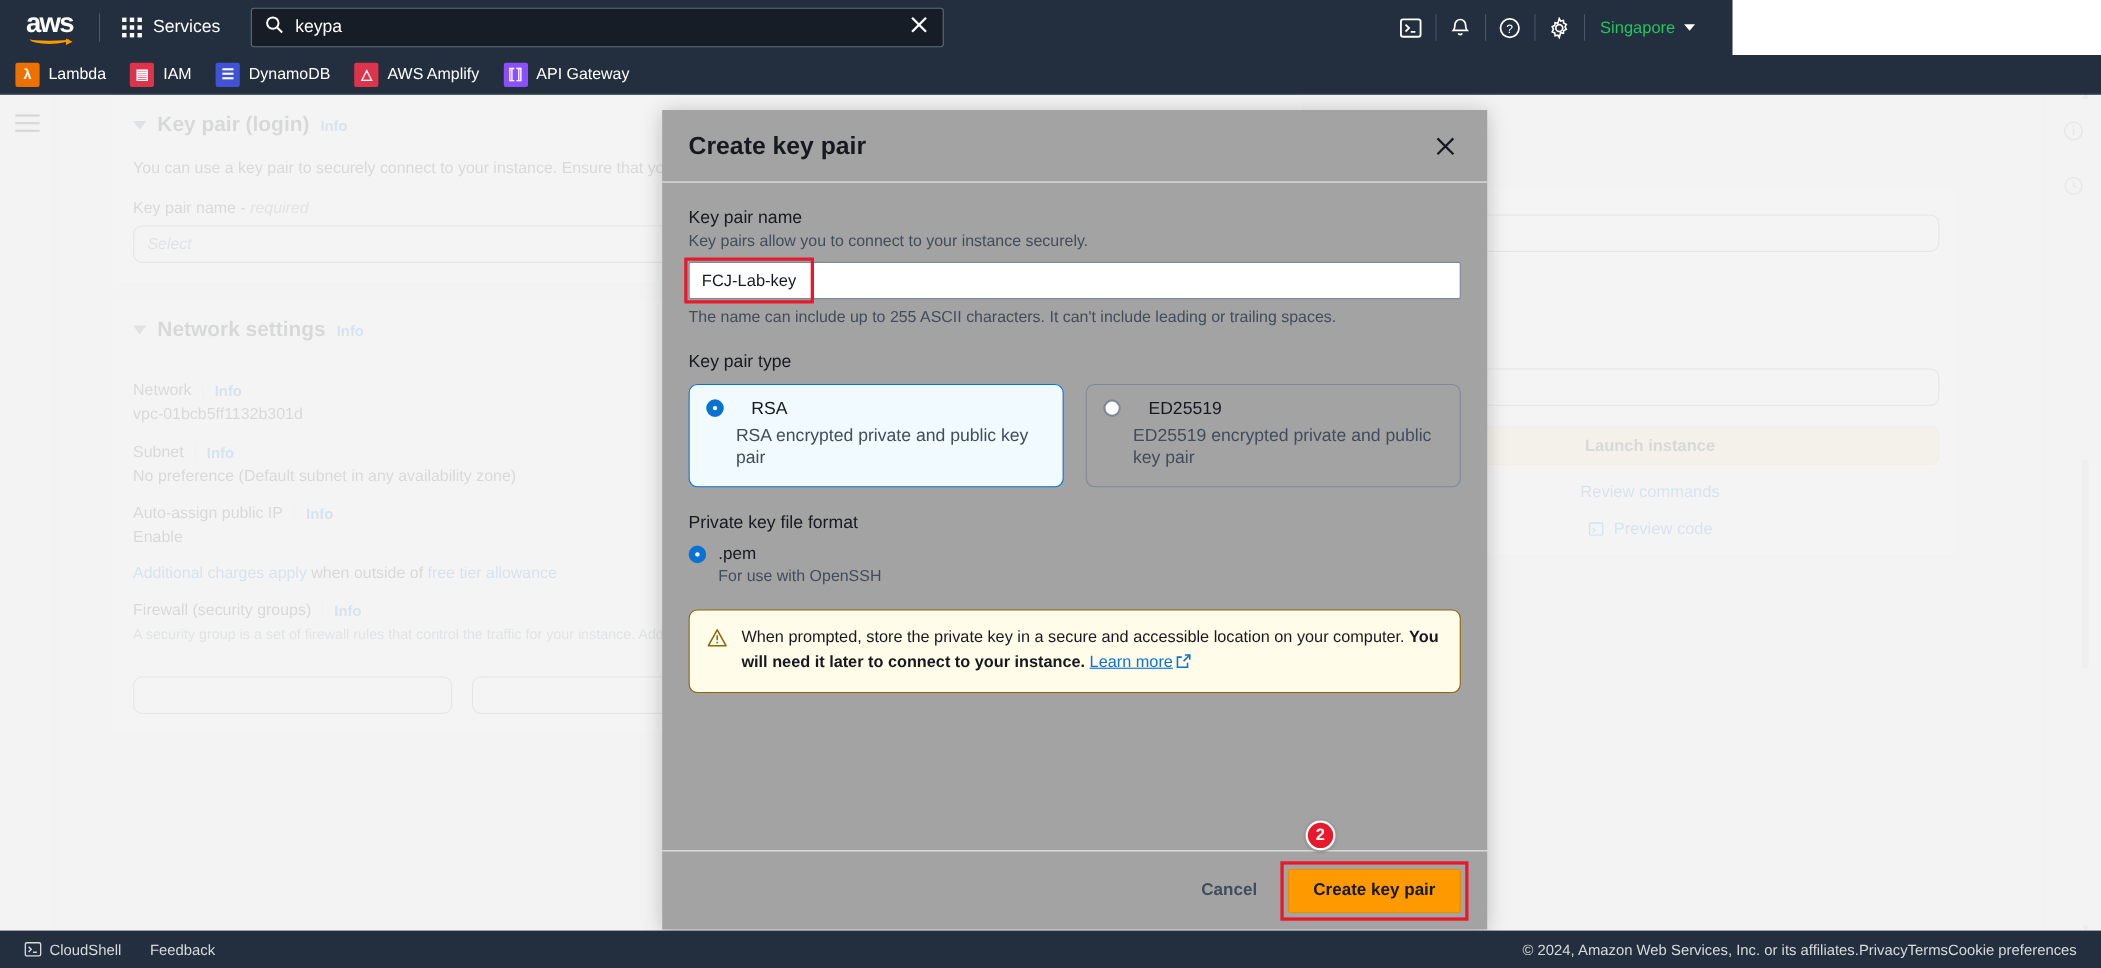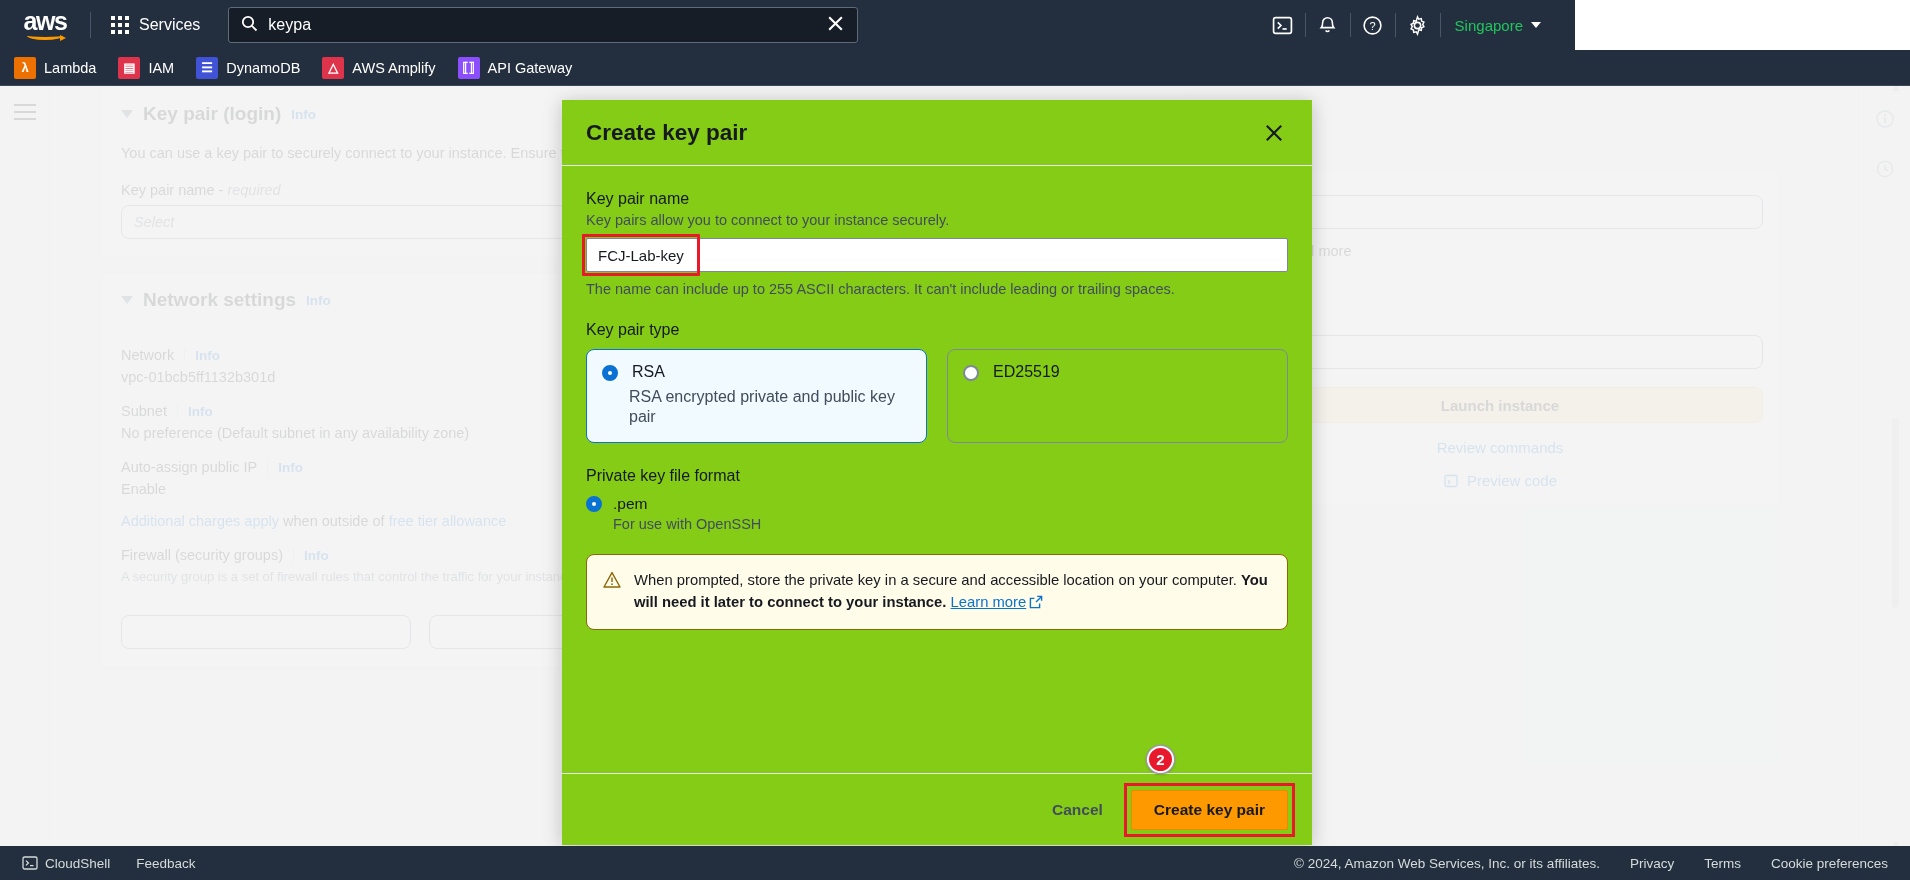--- a/index.html
+++ b/index.html
@@ -223,23 +223,23 @@
   }
   .scroll-thumb {
     position: absolute; right: 11px; top: 332px;
     width: 7px; height: 190px; background: #d3d6da; border-radius: 4px;
   }
   .scroll-arrow { position: absolute; right: 9px; font-size: 10px; color: #b5bcc4; }
 
   
   .modal {
     position: absolute;
-    left: 562px; top: 100px;
+    left: 602px; top: 100px;
     width: 750px; height: 745px;
-    background: #84cc16;
+    background: #a3a3a3;
     box-shadow: 0 2px 18px rgba(0,0,0,0.22);
     z-index: 60;
     display: flex; flex-direction: column;
   }
   .modal-head {
     height: 66px; flex: 0 0 66px;
     border-bottom: 1px solid #e9ebed;
     display: flex; align-items: center;
     padding: 0 24px;
   }
@@ -283,21 +283,21 @@
 
   .m-section-title {
     font-size: 16px; color: #16191f; margin-top: 24px;
   }
   .tiles { display: flex; gap: 20px; margin-top: 10px; }
   .tile {
     flex: 1; border: 1px solid #7d8998; border-radius: 8px;
     padding: 13px 15px 15px 15px; min-height: 86px; cursor: pointer;
   }
   .tile.sel { border-color: #0972d3; background: #f1faff; }
-  .tile-top { display: flex; align-items: flex-end; gap: 14px; }
+  .tile-top { display: flex; align-items: flex-start; gap: 25px; }
   .radio {
     width: 16px; height: 16px; border-radius: 50%;
     border: 2px solid #7d8998; background: #fff;
     flex: 0 0 16px; position: relative;
   }
   .radio.on { border-color: #0972d3; background: #0972d3; }
   .radio.on::after {
     content: ""; position: absolute; left: 4px; top: 4px;
     width: 4px; height: 4px; border-radius: 50%; background: #ffffff;
   }
@@ -360,21 +360,21 @@
     background: #232f3e;
     display: flex; align-items: center;
     padding: 0 22px; z-index: 80;
   }
   .f-left { display: flex; align-items: center; gap: 26px; }
   .f-item {
     color: #d5dbdb; font-size: 13.5px; cursor: pointer;
     display: flex; align-items: center; gap: 7px;
   }
   .f-right {
-    margin-left: auto; display: flex; align-items: center; gap: 30px;
+    margin-left: auto; display: flex; align-items: center; 
   }
   .f-copy { color: #d5dbdb; font-size: 13.5px; }
 </style>
 </head>
 <body>
 
 <div class="topnav">
   <div class="aws-logo">
     <span class="word">aws</span>
     <span class="smile"></span>
@@ -618,20 +618,21 @@
           <span class="radio on"></span>
           <span class="tile-name">RSA</span>
         </div>
         <div class="tile-desc">RSA encrypted private and public key pair</div>
       </div>
       <div class="tile">
         <div class="tile-top">
           <span class="radio"></span>
           <span class="tile-name">ED25519</span>
         </div>
+        <div class="tile-desc">ED25519 encrypted private and public key pair</div>
       </div>
     </div>
 
     <div class="m-section-title">Private key file format</div>
     <div class="fmt-list">
       <div class="fmt-item">
         <div class="fmt-top">
           <span class="radio on"></span>
           <span class="fmt-name">.pem</span>
         </div>

